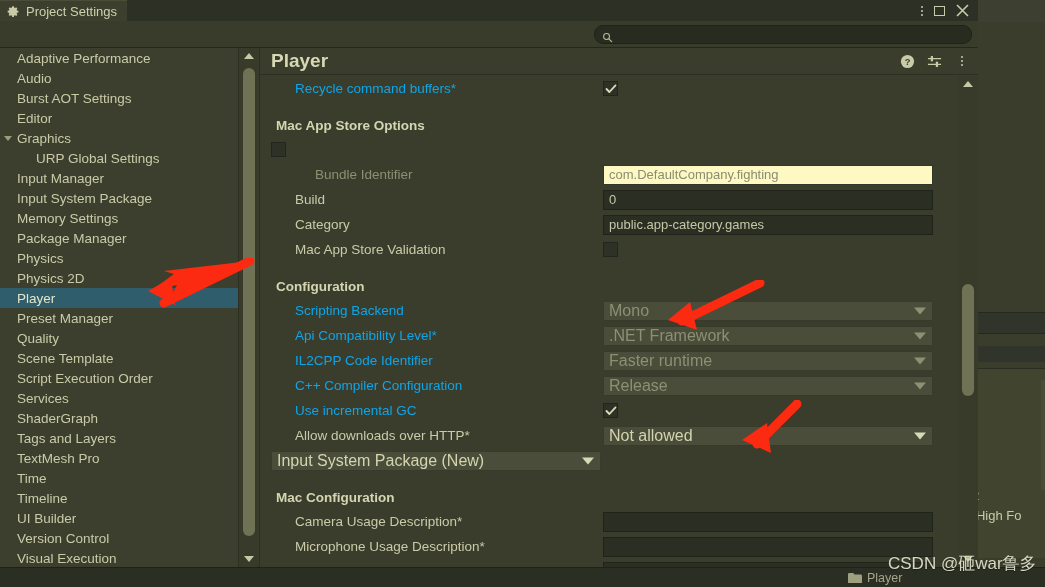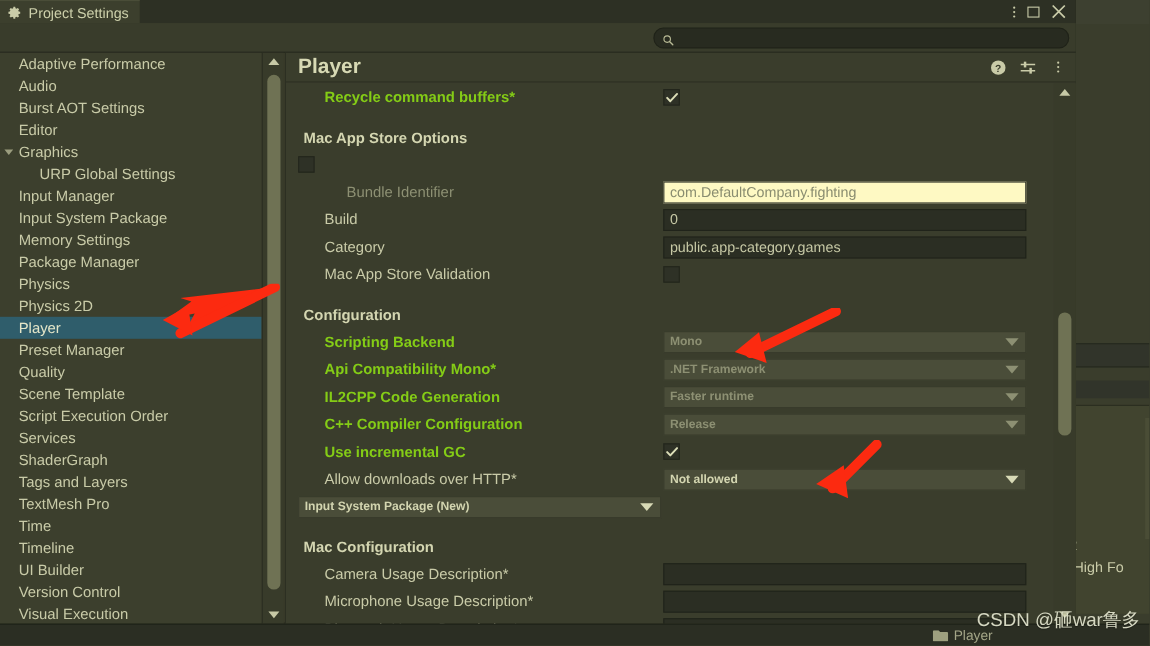--- a/index.html
+++ b/index.html
@@ -159,21 +159,21 @@
     overflow: hidden;
   }
   .form-row {
     position: relative; height: 25px;
     display: flex; align-items: center;
   }
   .row-label {
     width: 332px; font-size: 13.5px; color: #c9cba8;
     padding-left: 24px; white-space: nowrap;
   }
-  .row-label.dim { color: #84cc16; font-weight: bold; }
+  .row-label.dim { color: #0ea5e9; }
   .row-label.sub { padding-left: 44px; color: #8d9073; }
   .section-head {
     height: 27px; display: flex; align-items: flex-end;
     font-size: 13.5px; font-weight: bold; color: #d4d6b1;
     padding-left: 5px; padding-bottom: 4px;
   }
   .spacer-sm { height: 9px; }
 
   .checkbox {
     width: 15px; height: 15px;
@@ -188,21 +188,21 @@
     display: flex; align-items: center; padding-left: 5px;
     font-size: 13px; color: #c6c8a5; white-space: nowrap; overflow: hidden;
   }
   .textfield.disabled { background: #fef9c3; border-color:#33362a; color: #8a8d70; }
 
   .dropdown {
     position: relative;
     width: 330px; height: 20px;
     background: #4a4d39; border: 1px solid #383b2b;
     display: flex; align-items: center; padding-left: 5px;
-    font-size: 11px; color: #d3d5b0; white-space: nowrap; font-weight: bold;
+    font-size: 16px; color: #d3d5b0; white-space: nowrap;
   }
   .dropdown.disabled { color: #8d9073; }
   .dd-arrow {
     position: absolute; right: 6px; top: 50%; transform: translateY(-50%);
     width: 0; height: 0;
     border-left: 6px solid transparent; border-right: 6px solid transparent;
     border-top: 7px solid #d8dab6;
   }
   .dropdown.disabled .dd-arrow { border-top-color: #8d9073; }
 
@@ -445,28 +445,28 @@
             <div class="spacer-sm"></div>
             <div class="section-head">Configuration</div>
             <div class="form-row">
               <div class="row-label dim">Scripting Backend</div>
               <div class="dropdown disabled">
                 <span>Mono</span>
                 <span class="dd-arrow"></span>
               </div>
             </div>
             <div class="form-row">
-              <div class="row-label dim">Api Compatibility Mono*</div>
+              <div class="row-label dim">Api Compatibility Level*</div>
               <div class="dropdown disabled">
                 <span>.NET Framework</span>
                 <span class="dd-arrow"></span>
               </div>
             </div>
             <div class="form-row">
-              <div class="row-label dim">IL2CPP Code Generation</div>
+              <div class="row-label dim">IL2CPP Code Identifier</div>
               <div class="dropdown disabled">
                 <span>Faster runtime</span>
                 <span class="dd-arrow"></span>
               </div>
             </div>
             <div class="form-row">
               <div class="row-label dim">C++ Compiler Configuration</div>
               <div class="dropdown disabled">
                 <span>Release</span>
                 <span class="dd-arrow"></span>

